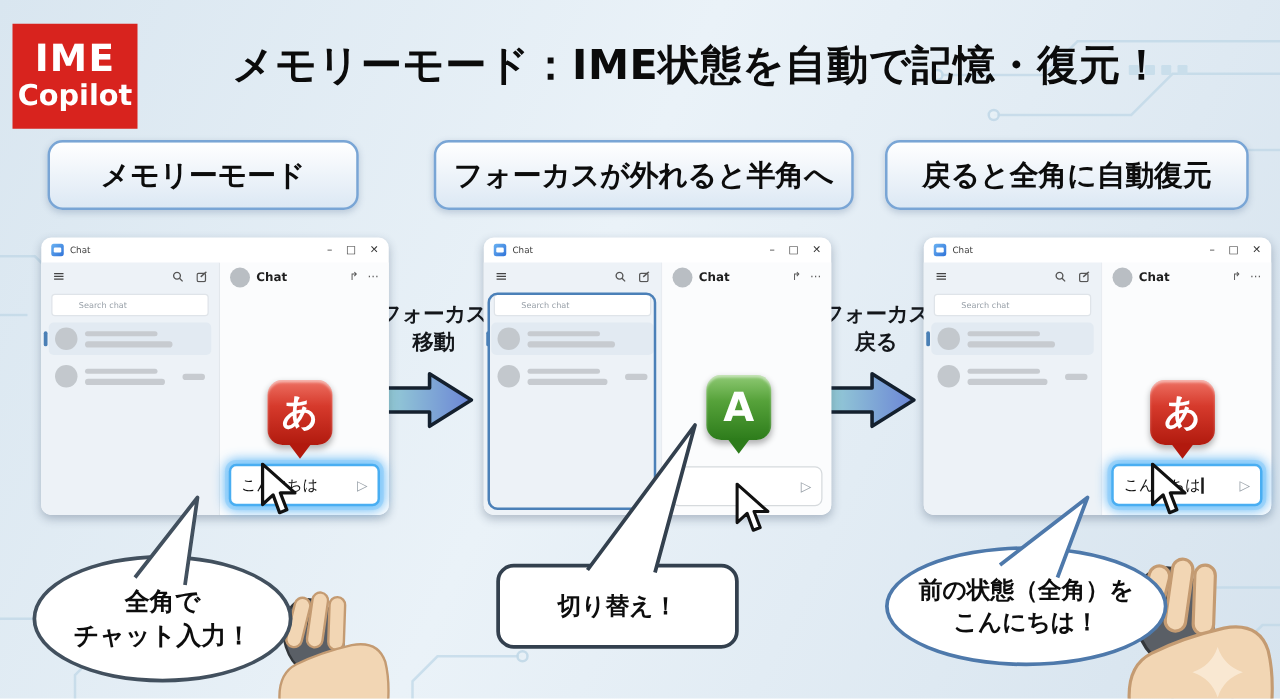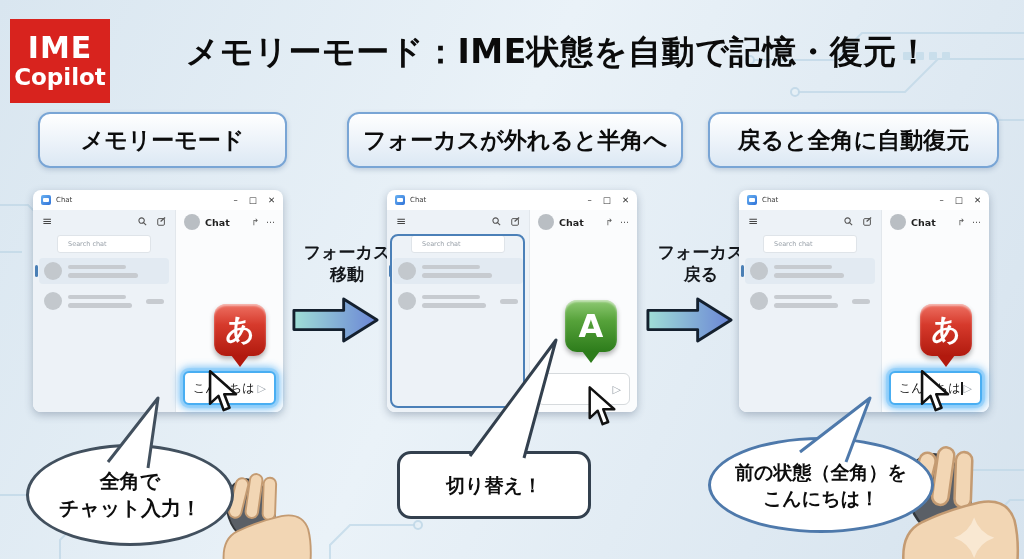--- a/index.html
+++ b/index.html
@@ -19,35 +19,35 @@
   #title{position:absolute;left:118px;top:30px;width:880px;text-align:center;
     font-size:33px;font-weight:800;color:#0b0b0b;z-index:3;letter-spacing:.5px;}
 
   
   .step{position:absolute;top:112px;height:52px;border:2.5px solid #79a5d5;border-radius:12px;
     background:linear-gradient(180deg,#ffffff,#dce8f4);display:flex;align-items:center;justify-content:center;
     font-size:23px;font-weight:800;color:#0c0c0c;box-shadow:0 2px 5px rgba(70,100,140,.25);z-index:5;}
   #step1{left:38px;width:245px;} #step2{left:347px;width:332px;} #step3{left:708px;width:287px;}
 
   
-  .win{position:absolute;top:190px;width:250px;height:222px;background:#fff;border-radius:8px;
+  .win{position:absolute;top:190px;width:278px;height:222px;background:#fff;border-radius:8px;
     box-shadow:0 3px 8px rgba(40,60,90,.30);z-index:10;}
   #win1{left:33px;} #win2{left:387px;} #win3{left:739px;}
   .titlebar{height:20px;display:flex;align-items:center;padding:0 8px;gap:5px;}
   .app-ico{width:10px;height:10px;border-radius:2px;background:linear-gradient(135deg,#6ab2f2,#2f72d8);position:relative;flex:none;}
   .app-ico::after{content:"";position:absolute;left:2px;top:3px;width:6px;height:4px;background:#fff;border-radius:1px;}
   .tb-title{font-size:7px;color:#3c3c3c;}
   .tb-ctrls{margin-left:auto;display:flex;gap:11px;font-size:8.5px;color:#333;align-items:center;}
   .body{display:flex;height:202px;}
   .sidebar{width:142px;background:#edf2f7;border-right:1px solid #e2e7ec;border-radius:0 0 0 8px;position:relative;}
   .sb-toolbar{height:22px;display:flex;align-items:center;padding:0 9px;}
   .sb-menu{font-size:12px;color:#444;line-height:1;}
   .sb-icons{margin-left:auto;display:flex;gap:10px;align-items:center;}
-  .search-box{margin:3px 24px 5px;height:16px;background:#fff;border:1px solid #dfe4e9;border-radius:3px;
-    font-size:6.5px;color:#99a1a9;display:flex;align-items:center;padding:0 10px;}
+  .search-box{margin:3px 8px 5px;height:16px;background:#fff;border:1px solid #dfe4e9;border-radius:3px;
+    font-size:6.5px;color:#99a1a9;display:flex;align-items:center;padding:0 21px;}
   .chat-item{display:flex;align-items:center;gap:6px;margin:4px 6px 0 6px;padding:4px 5px;border-radius:4px;position:relative;}
   .chat-item.selected{background:#e2eaf2;}
   .chat-item.selected::before{content:"";position:absolute;left:-4px;top:7px;bottom:7px;width:2.5px;background:#4a7fb5;border-radius:2px;}
   .avatar-sm{width:18px;height:18px;border-radius:50%;background:#c3c8cd;flex:none;}
   .lines{display:flex;flex-direction:column;gap:4px;}
   .ln{height:4.5px;border-radius:2.5px;background:#c7cbd0;}
   .lnA{width:58px}.lnB{width:70px}.lnC{width:64px}
   .pill{width:18px;height:5px;border-radius:2.5px;background:#c7cbd0;margin-left:auto;}
   .focus-ring{position:absolute;left:3px;top:24px;bottom:4px;width:131px;border:2px solid #4b80b8;border-radius:8px;pointer-events:none;z-index:5;}
   .main{flex:1;position:relative;background:#fbfcfd;border-radius:0 0 8px 0;}

